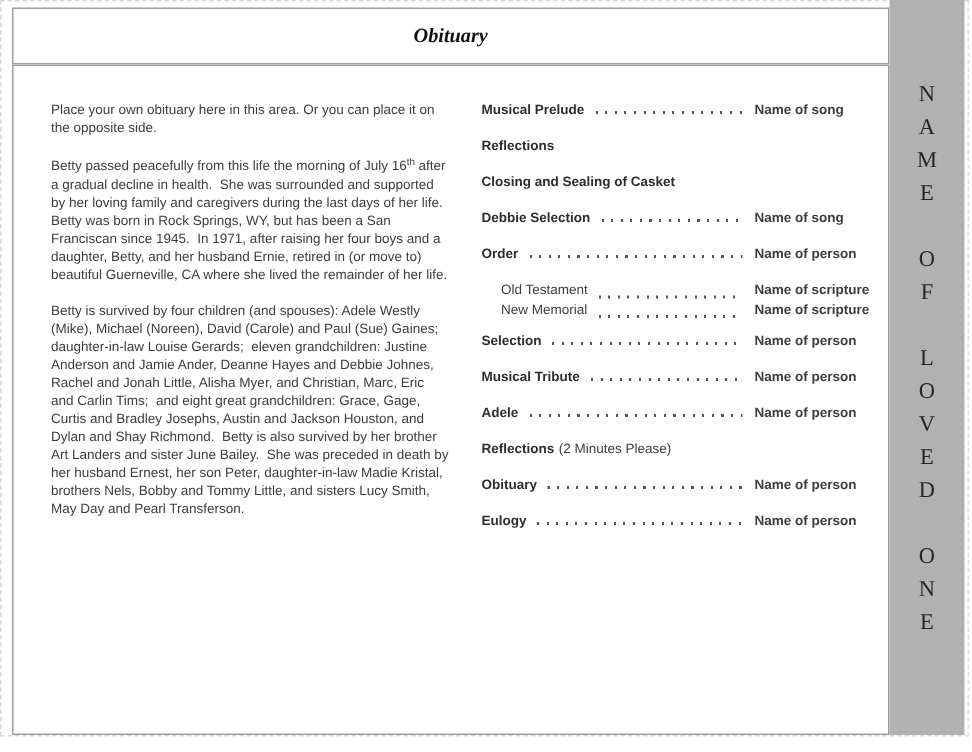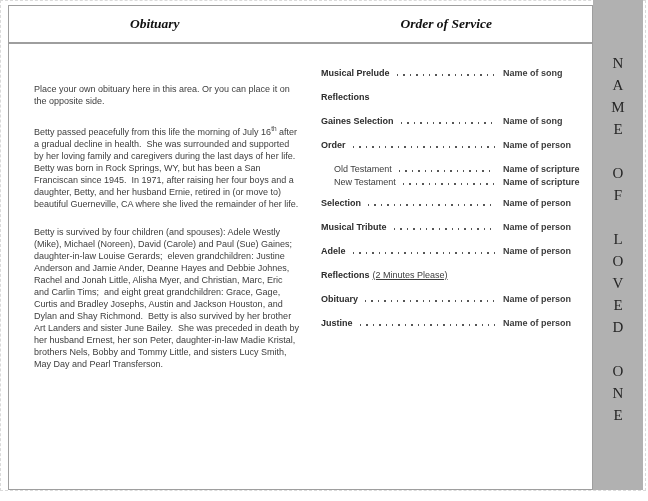--- a/index.html
+++ b/index.html
@@ -42,37 +42,37 @@
     display: flex;
     padding: 23px 13px 0 25px;
   }
   
   .obit-col {
     width: 265px;
     font-size: 9px;
     line-height: 12px;
     color: #3d3d3d;
   }
-  .obit-col p { margin: 16px 0 12px 0; white-space: pre-wrap; }
+  .obit-col p { margin: 0 0 12px 0; white-space: pre-wrap; }
   .sup { font-size: 6.5px; vertical-align: 3.5px; }
   
   .svc-col {
     margin-left: auto;
     width: 258px;
     font-size: 9px;
     line-height: 12px;
     color: #3d3d3d;
   }
   .svc-row { display: flex; align-items: baseline; margin-bottom: 12px; }
   .svc-row.tight { margin-bottom: 1px; }
   .svc-row.endgrp { margin-bottom: 9px; }
-  .svc-row.sub { padding-left: 13px; }
+  .svc-row.sub { padding-left: 13px; align-items: flex-end; }
   .svc-label { font-weight: bold; color: #2d2d2d; white-space: nowrap; }
   .svc-label.plain { font-weight: normal; color: #3d3d3d; }
-  .svc-suffix { margin-left: 3px; white-space: nowrap; text-decoration: underline; }
+  .svc-suffix { margin-left: 3px; white-space: nowrap; }
   .leader {
     flex: 1 1 auto;
     height: 2px;
     margin: 0 8px 0 7px;
     background-image: repeating-linear-gradient(90deg, #555 0, #555 1.4px, transparent 1.4px, transparent 6.4px);
   }
   .svc-value { flex: 0 0 76px; width: 76px; white-space: nowrap; font-weight: bold; }
   
   .sidebar {
     position: absolute; left: 593px; top: 0;
@@ -94,23 +94,20 @@
 </style>
 </head>
 <body>
 
 <div class="marquee"></div>
 
 <div class="header-box">
   <div class="header-half">
     <span class="doc-title">Obituary</span>
   </div>
-  <div class="header-half">
-    <span class="doc-title">Order of Service</span>
-  </div>
 </div>
 
 <div class="content-box">
 
   <div class="obit-col">
     <p>Place your own obituary here in this area. Or you can place it on the opposite side.</p>
     <p><span>Betty passed peacefully from this life the morning of July 16</span><span class="sup">th</span><span> after a gradual decline in health.  She was surrounded and supported by her loving family and caregivers during the last days of her life.  Betty was born in Rock Springs, WY, but has been a San Franciscan since 1945.  In 1971, after raising her four boys and a daughter, Betty, and her husband Ernie, retired in (or move to) beautiful Guerneville, CA where she lived the remainder of her life.</span></p>
     <p>Betty is survived by four children (and spouses): Adele Westly (Mike), Michael (Noreen), David (Carole) and Paul (Sue) Gaines;  daughter-in-law Louise Gerards;  eleven grandchildren: Justine Anderson and Jamie Ander, Deanne Hayes and Debbie Johnes, Rachel and Jonah Little, Alisha Myer, and Christian, Marc, Eric and Carlin Tims;  and eight great grandchildren: Grace, Gage, Curtis and Bradley Josephs, Austin and Jackson Houston, and Dylan and Shay Richmond.  Betty is also survived by her brother Art Landers and sister June Bailey.  She was preceded in death by her husband Ernest, her son Peter, daughter-in-law Madie Kristal, brothers Nels, Bobby and Tommy Little, and sisters Lucy Smith, May Day and Pearl Transferson.</p>
   </div>
 
@@ -120,42 +117,45 @@
       <span class="svc-label">Musical Prelude</span>
       <span class="leader"></span>
       <span class="svc-value">Name of song</span>
     </div>
 
     <div class="svc-row">
       <span class="svc-label">Reflections</span>
     </div>
 
 
-
-    <div class="svc-row">
-      <span class="svc-label">Gaines Selection</span>
+    <div class="svc-row">
+      <span class="svc-label">Closing and Sealing of Casket</span>
+    </div>
+
+    <div class="svc-row">
+      <span class="svc-label">Debbie Selection</span>
       <span class="leader"></span>
       <span class="svc-value">Name of song</span>
     </div>
 
     <div class="svc-row">
       <span class="svc-label">Order</span>
       <span class="leader"></span>
       <span class="svc-value">Name of person</span>
     </div>
 
 
     <div class="svc-row tight sub">
       <span class="svc-label plain">Old Testament</span>
       <span class="leader"></span>
       <span class="svc-value">Name of scripture</span>
     </div>
 
     <div class="svc-row endgrp sub">
-      <span class="svc-label plain">New Testament</span>
+      <span class="svc-label plain">New Memorial</span>
       <span class="leader"></span>
       <span class="svc-value">Name of scripture</span>
     </div>
 
     <div class="svc-row">
       <span class="svc-label">Selection</span>
       <span class="leader"></span>
       <span class="svc-value">Name of person</span>
     </div>
 
@@ -176,21 +176,21 @@
       <span class="svc-suffix">(2 Minutes Please)</span>
     </div>
 
     <div class="svc-row">
       <span class="svc-label">Obituary</span>
       <span class="leader"></span>
       <span class="svc-value">Name of person</span>
     </div>
 
     <div class="svc-row">
-      <span class="svc-label">Justine</span>
+      <span class="svc-label">Eulogy</span>
       <span class="leader"></span>
       <span class="svc-value">Name of person</span>
     </div>
 
   </div>
 </div>
 
 <div class="sidebar">
   <div class="sidebar-letters">
     <div class="v-letter">N</div>

